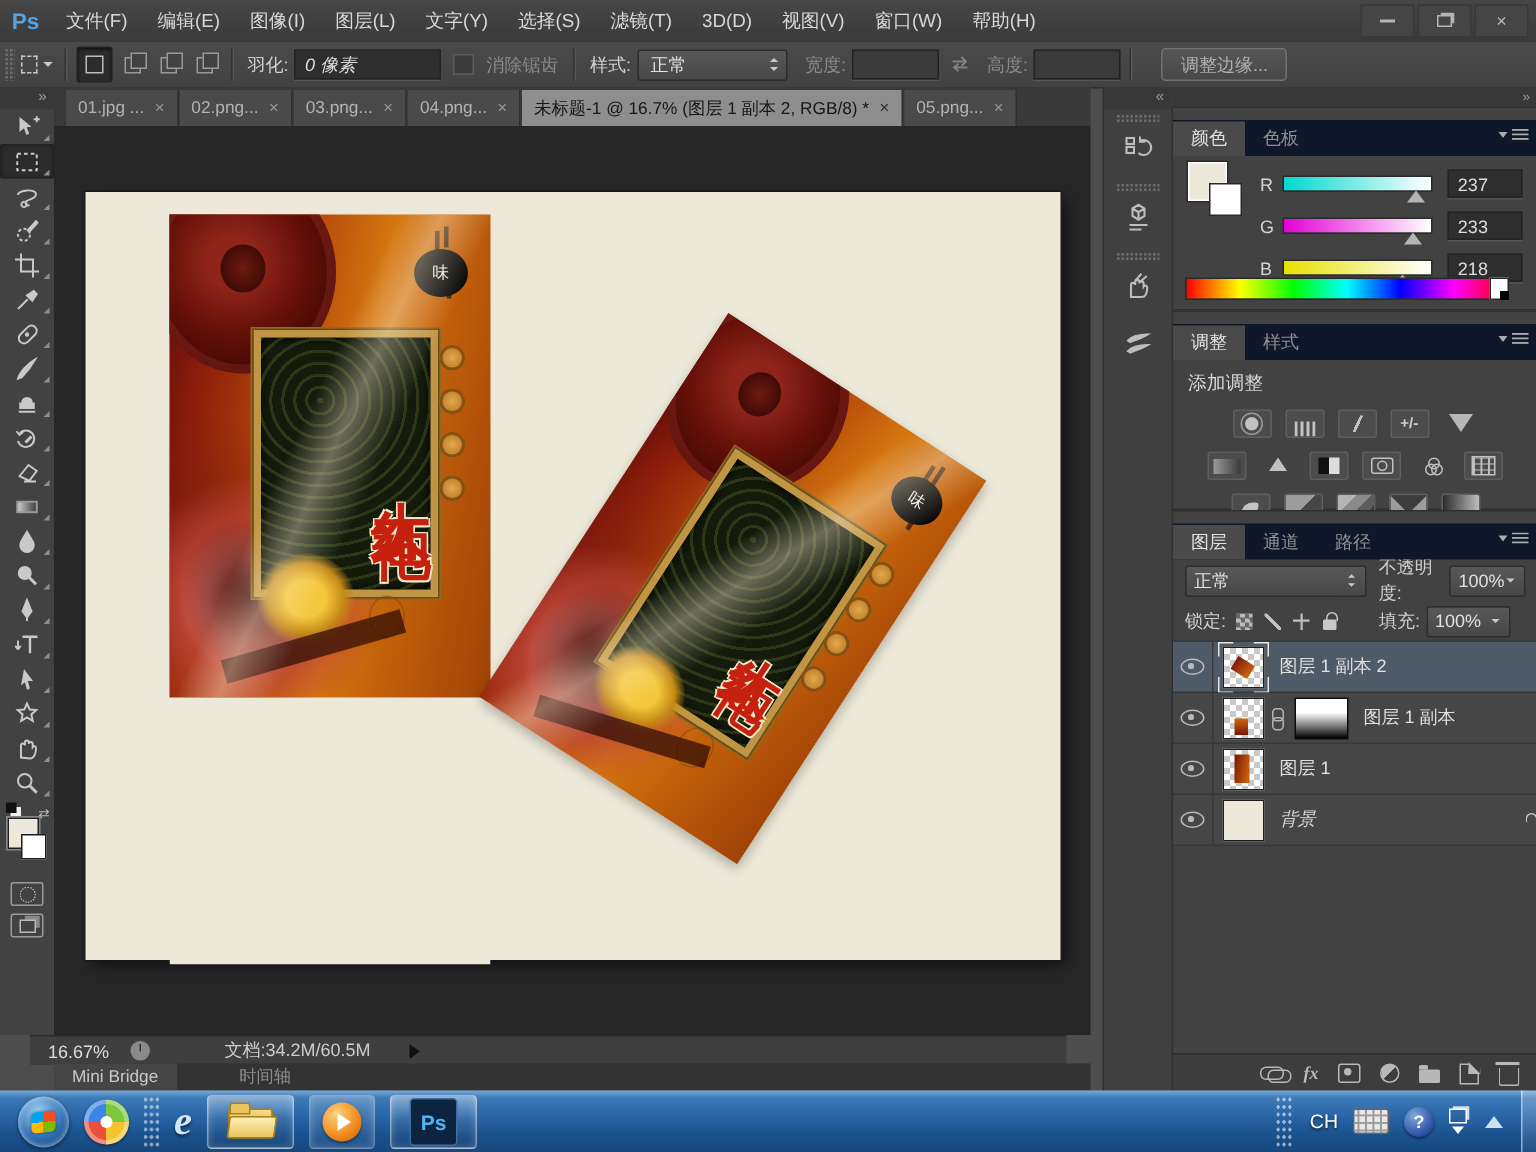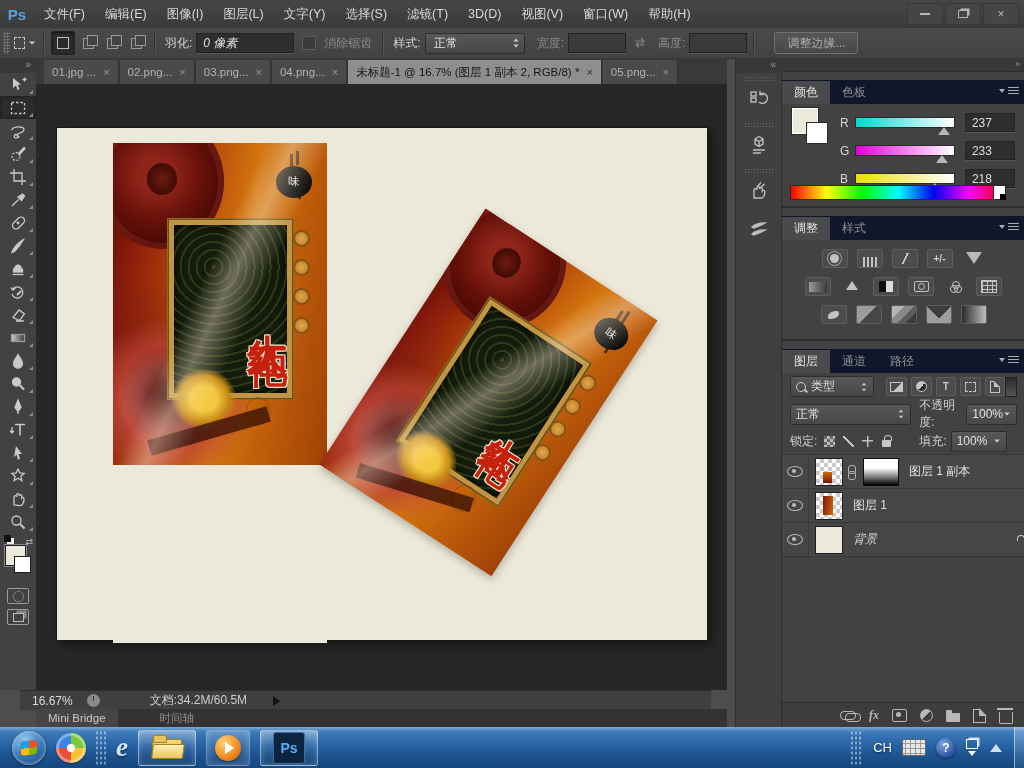--- a/index.html
+++ b/index.html
@@ -697,20 +697,21 @@
         <div id="spec-bw"></div>
       </div>
   </div>
 
   <div class="panel" style="top:207px;height:131px;">
     <div class="ptabs">
       <span class="ptab on">调整</span>
       <span class="ptab off">样式</span>
       <span class="pmenu"><span class="bars"></span></span>
     </div>
+    <div id="adj-label">添加调整</div>
     <div class="adj-row">
       <div class="aicon">
           <span class="dot"></span>
         </div>
       <div class="aicon">
           <span class="bars"></span>
         </div>
       <div class="aicon">
           <span class="curve"></span>
         </div>
@@ -763,44 +764,20 @@
         </div>
     </div>
   </div>
 
   <div class="panel" style="top:340px;height:387px;">
     <div class="ptabs">
       <span class="ptab on">图层</span>
       <span class="ptab off">通道</span>
       <span class="ptab off">路径</span>
       <span class="pmenu"><span class="bars"></span></span>
-    </div>
-    <div class="lrow" style="height:27px;">
-      <div class="mini-dd" style="width:74px">
-        <span class="mag"></span>
-        <span>类型</span>
-        <span class="spin" style="margin-left:auto">
-            <span class="tri-up" style="transform:scale(.6)"></span>
-            <span class="tri-dn" style="transform:scale(.6)"></span>
-          </span>
-      </div>
-      <div class="ficon" style="margin-left:12px">
-          <span class="pic"></span>
-        </div>
-      <div class="ficon">
-          <span class="halfc"></span>
-        </div>
-      <div class="ficon">T</div>
-      <div class="ficon">
-          <span class="vrect"></span>
-        </div>
-      <div class="ficon">
-          <span class="doc"></span>
-        </div>
-      <div class="ltoggle"></div>
     </div>
     <div class="lrow" style="height:28px;">
       <div class="mini-dd" style="width:130px">
         <span>正常</span>
         <span class="spin" style="margin-left:auto">
             <span class="tri-up" style="transform:scale(.6)"></span>
             <span class="tri-dn" style="transform:scale(.6)"></span>
           </span>
       </div>
       <span style="margin-left:8px;color:#d0d0d0">不透明度:</span>
@@ -824,20 +801,30 @@
           <span class="padlock"></span>
         </span>
       <span style="margin-left:26px;color:#d0d0d0">填充:</span>
       <div class="mini-dd" style="width:44px;margin-left:4px">
         <span>100%</span>
           <span class="tri-dn" style="margin-left:auto;transform:scale(.7)"></span>
       </div>
     </div>
 
     <div style="border-top:1px solid #383838;">
+      <div class="layeritem sel">
+        <div class="eyebox">
+            <span class="eye"></span>
+          </div>
+        <div class="lthumb">
+            <div class="art1"></div>
+            <div class="selbrackets"></div>
+          </div>
+        <span class="lname">图层 1 副本 2</span>
+      </div>
       <div class="layeritem">
         <div class="eyebox">
             <span class="eye"></span>
           </div>
         <div class="lthumb">
             <div class="art2"></div>
           </div>
         <span class="chain"></span>
         <div class="maskthumb"></div>
         <span class="lname">图层 1 副本</span>

